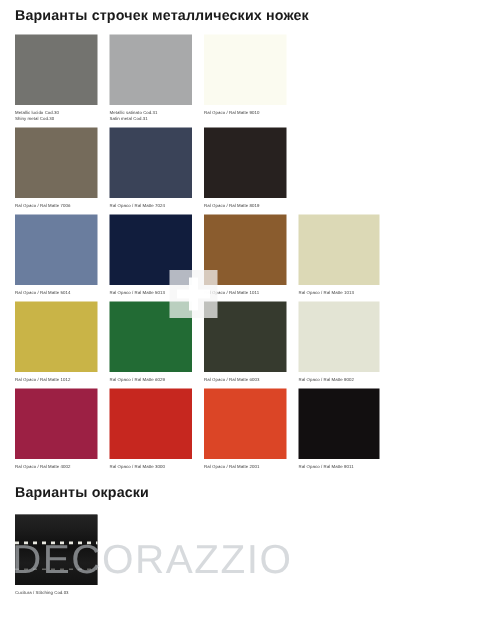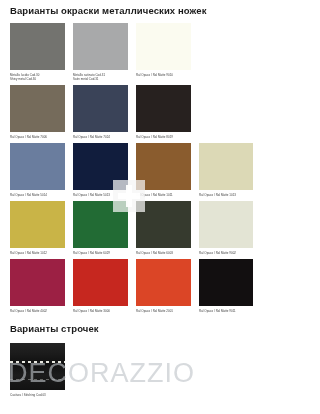--- a/index.html
+++ b/index.html
@@ -148,21 +148,21 @@
     color: rgba(190,195,200,0.62);
     line-height: 30px;
     white-space: nowrap;
   }
 </style>
 </head>
 <body>
 
 <div class="page">
 
-  <h1 class="section-title">Варианты окраски металлических ножек</h1>
+  <h1 class="section-title">Варианты строчек металлических ножек</h1>
 
   <div class="swatch-grid">
 
     <div class="swatch-row">
       <div class="swatch-cell">
         <span class="swatch-chip" style="background:#73736f"></span>
         <span class="swatch-label">
           <span>Metallic lucido Cod.30</span>
           <span class="l2">Shiny metal Cod.30</span>
         </span>
@@ -287,21 +287,21 @@
       <div class="swatch-cell">
         <span class="swatch-chip" style="background:#120f10"></span>
         <span class="swatch-label">
           <span>Ral Opaco / Ral Matte 9011</span>
         </span>
       </div>
     </div>
 
   </div>
 
-  <h2 class="section-title">Варианты строчек</h2>
+  <h2 class="section-title">Варианты окраски</h2>
 
   <div class="stitch-block">
     <div class="swatch-cell">
       <span class="stitch-chip">
         <span class="stitch-top"></span>
         <span class="stitch-line"></span>
         <span class="stitch-bottom"></span>
         <span class="stitch-line2"></span>
       </span>
       <span class="swatch-label">

